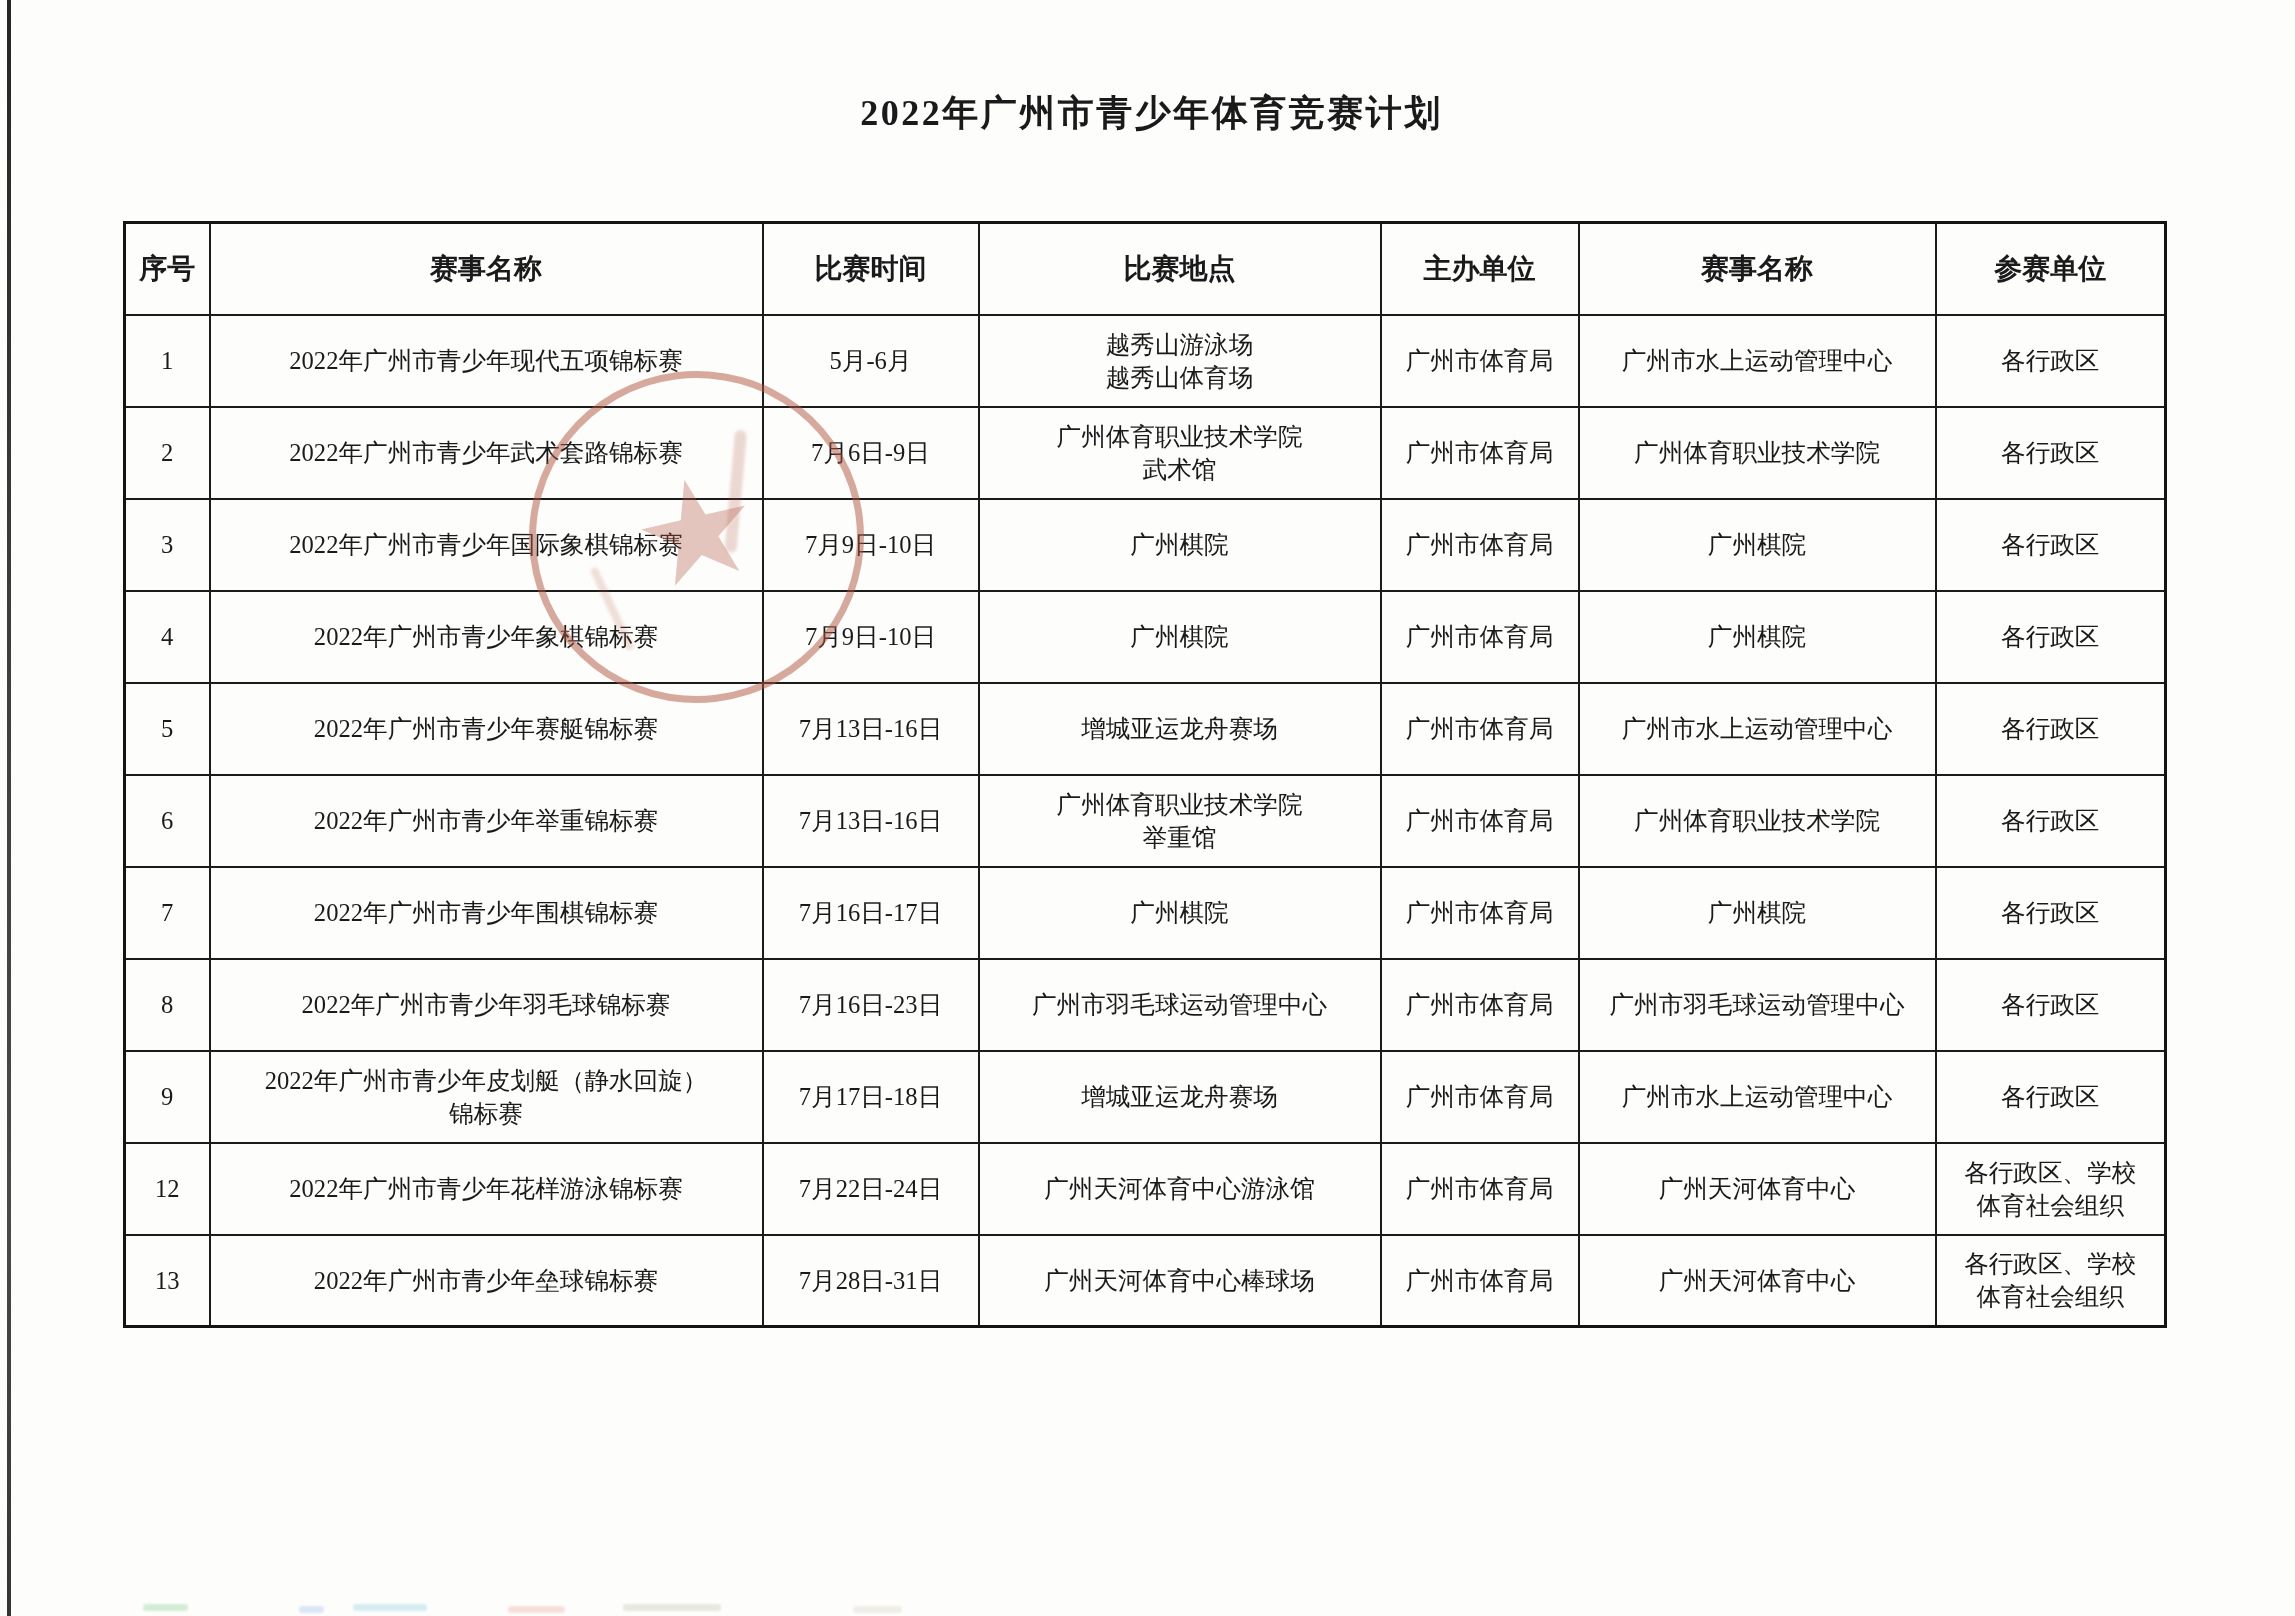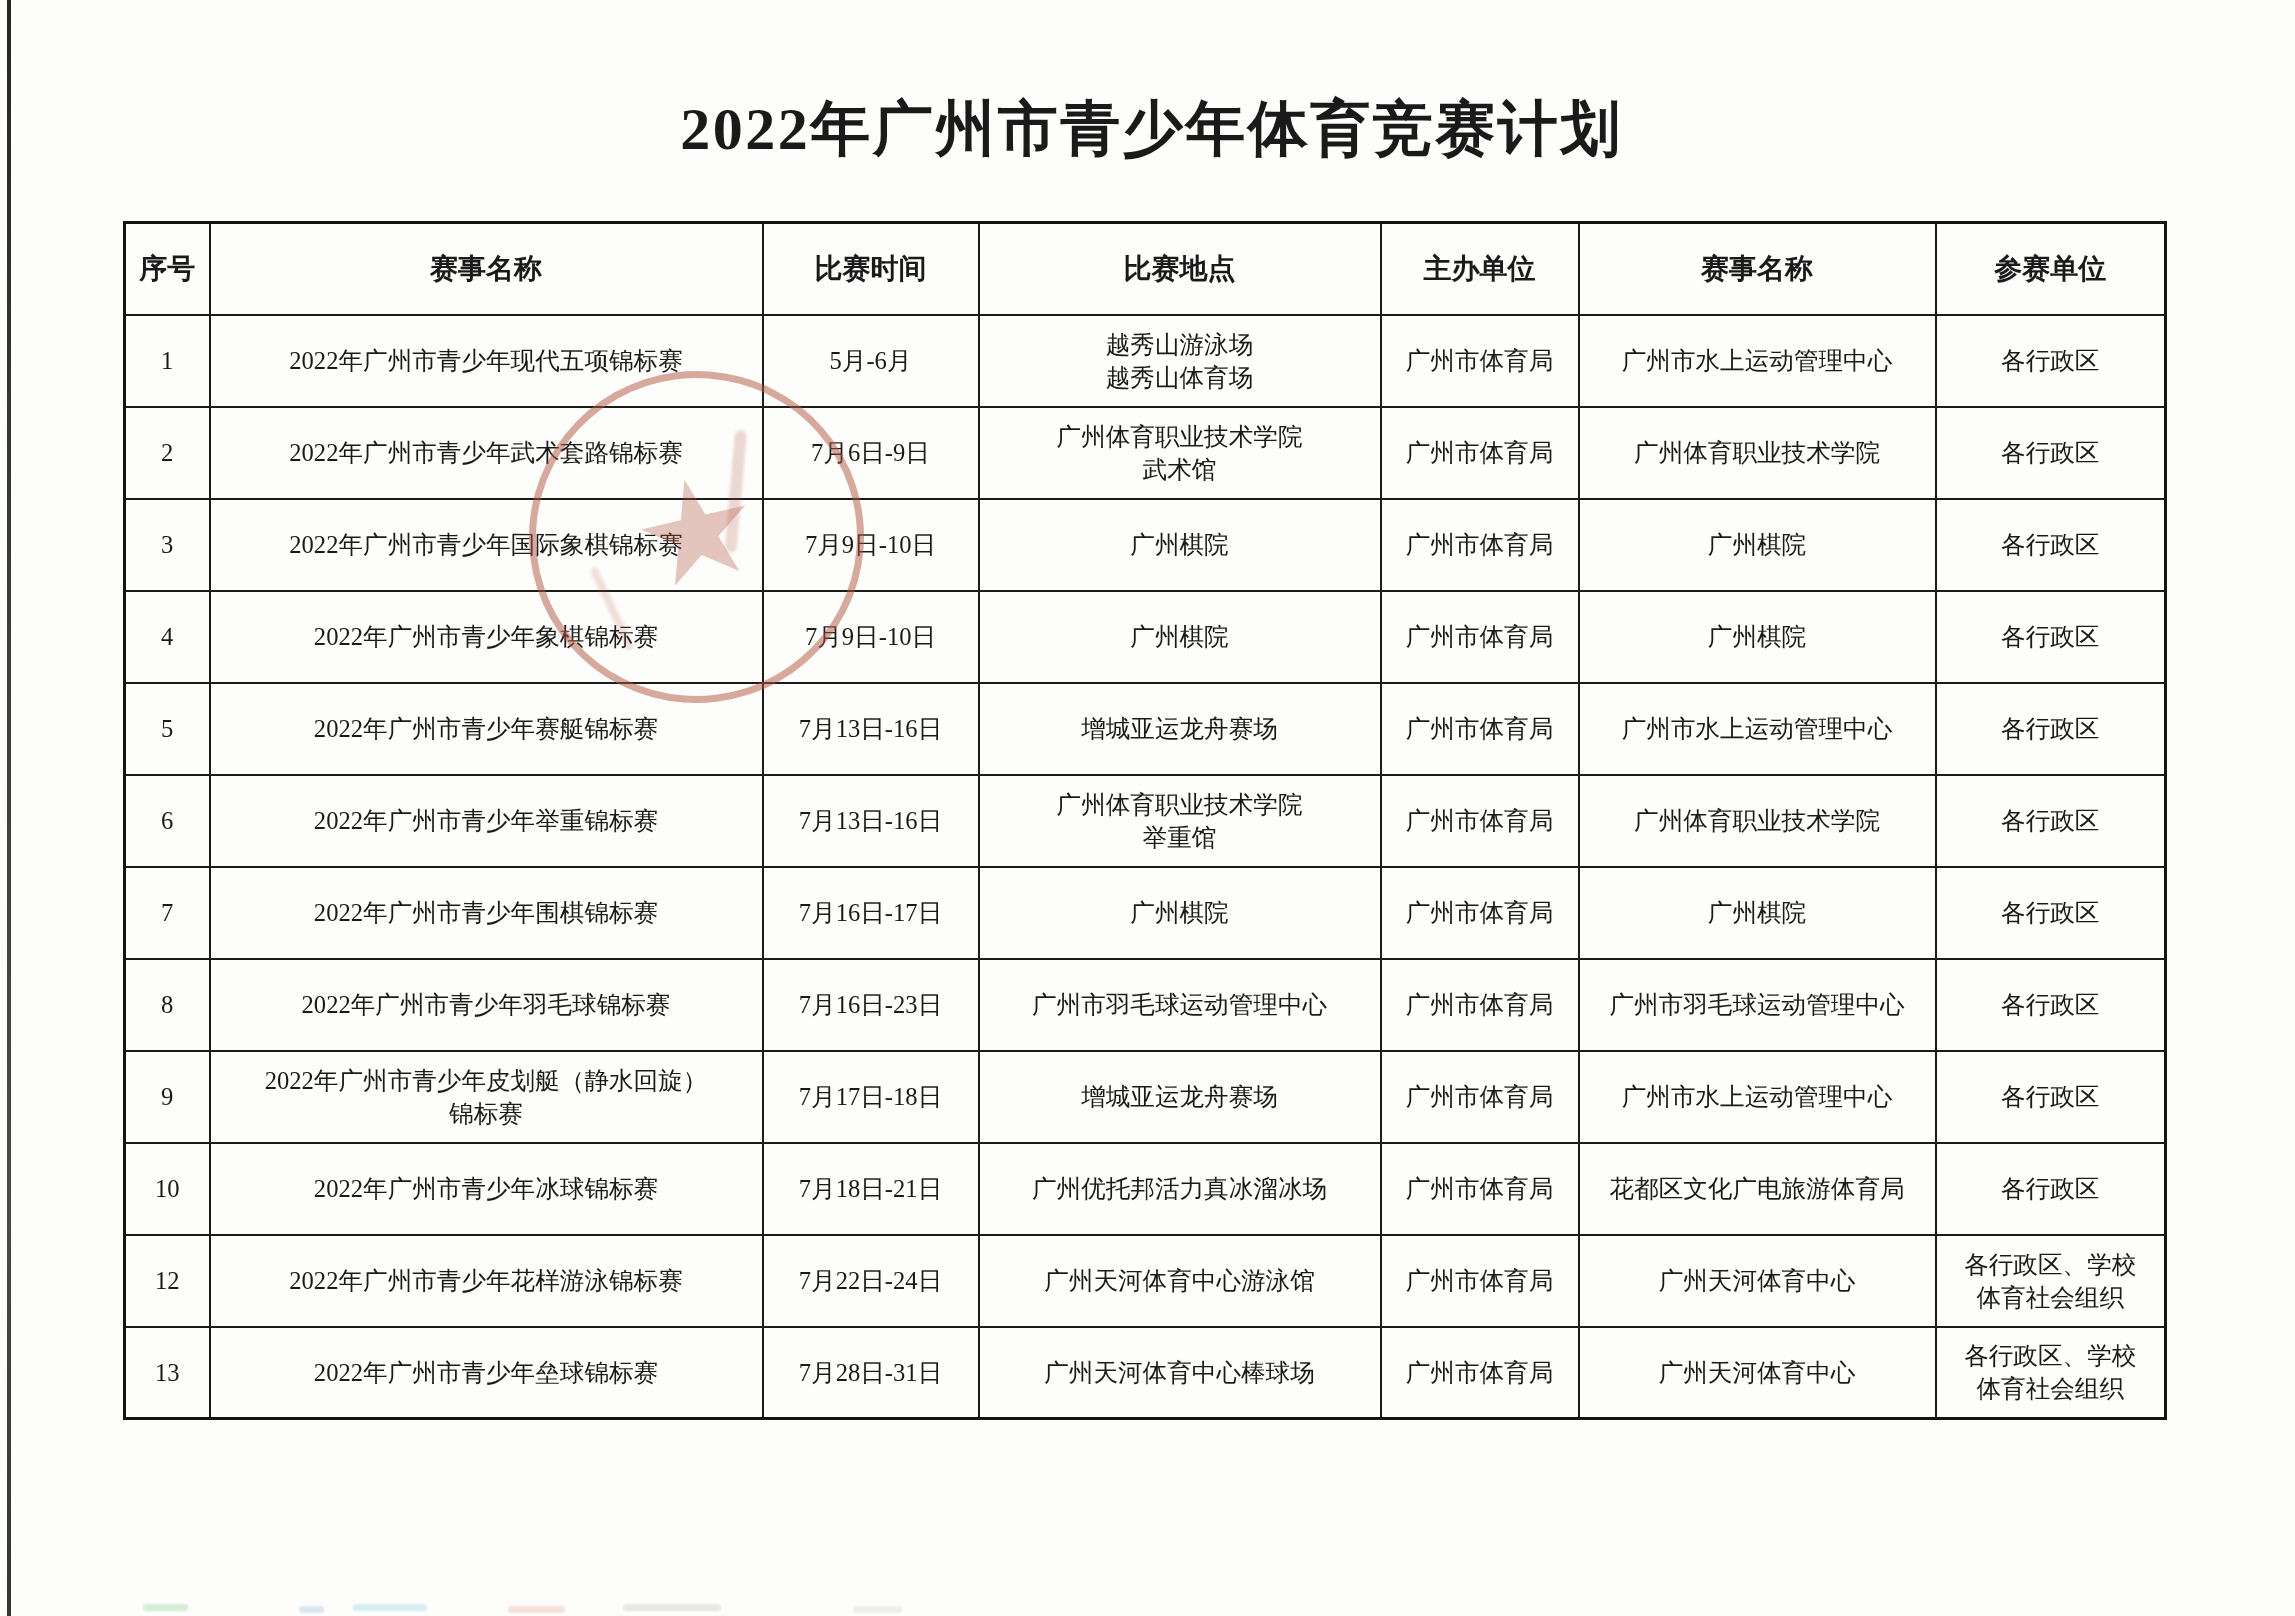--- a/index.html
+++ b/index.html
@@ -23,21 +23,21 @@
     height: 1617px;
     background: linear-gradient(#000 0%, #1c1c1c 40%, #2a2a2a 75%, #111 100%);
     opacity: 0.85;
   }
   .page-title {
     position: absolute;
     top: 89px;
     left: 8px;
     right: 0;
     text-align: center;
-    font-size: 60px;
+    font-size: 36px;
     font-weight: bold;
     letter-spacing: 2.5px;
   }
   .competition-table {
     position: absolute;
     left: 123px;
     top: 221px;
     width: 2041px;
     border-collapse: collapse;
     table-layout: fixed;
@@ -233,29 +233,20 @@
       <td>9</td>
       <td>2022年广州市青少年皮划艇（静水回旋）
 锦标赛</td>
       <td>7月17日-18日</td>
       <td>增城亚运龙舟赛场</td>
       <td>广州市体育局</td>
       <td>广州市水上运动管理中心</td>
       <td>各行政区</td>
     </tr>
     <tr>
-      <td>10</td>
-      <td>2022年广州市青少年冰球锦标赛</td>
-      <td>7月18日-21日</td>
-      <td>广州优托邦活力真冰溜冰场</td>
-      <td>广州市体育局</td>
-      <td>花都区文化广电旅游体育局</td>
-      <td>各行政区</td>
-    </tr>
-    <tr>
       <td>12</td>
       <td>2022年广州市青少年花样游泳锦标赛</td>
       <td>7月22日-24日</td>
       <td>广州天河体育中心游泳馆</td>
       <td>广州市体育局</td>
       <td>广州天河体育中心</td>
       <td>各行政区、学校
 体育社会组织</td>
     </tr>
     <tr>

